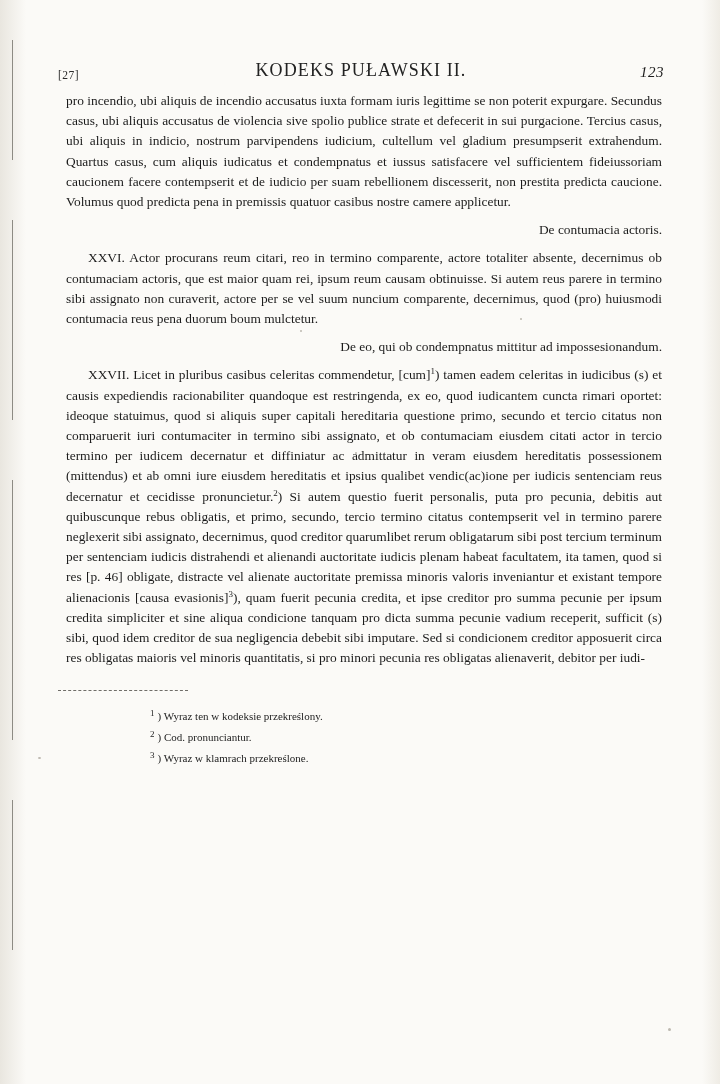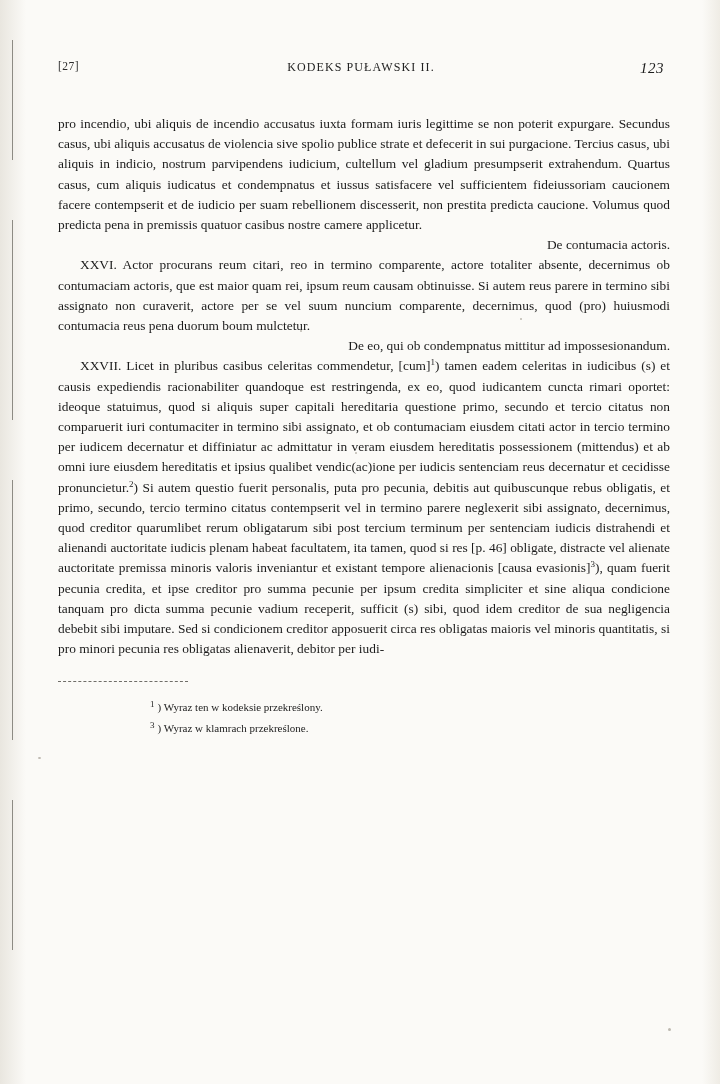--- a/index.html
+++ b/index.html
@@ -53,58 +53,58 @@
 
   .content {
     position: absolute;
     left: 58px;
     top: 60px;
     width: 612px;
   }
 
   header.running-head {
     display: flex;
-    align-items: flex-start;
+    align-items: flex-end;
     justify-content: space-between;
     font-size: 12.5px;
     letter-spacing: 0.5px;
-    margin-bottom: 37px;
+    margin-bottom: 10px;
     padding-right: 6px;
   }
   .sig-mark {
     font-size: 11.5px;
     color: #2b2b2b;
     width: 60px;
   }
   .head-title {
     flex: 1;
     text-align: center;
     font-variant: small-caps;
-    font-size: 12px;
+    font-size: 18px;
     letter-spacing: 1.1px;
     color: #222;
   }
   .folio {
     width: 60px;
     text-align: right;
     font-size: 15px;
     color: #1d1d1d;
     letter-spacing: 0.5px;
     font-style: italic;
   }
 
   .body-text {
     font-size: 13.4px;
     line-height: 20.2px;
     text-align: justify;
     color: #1b1b1b;
     hyphens: none;
   }
   .body-text p {
-    margin: 0;
+    margin: 8px;
     text-indent: 22px;
   }
   .body-text p.noindent {
     text-indent: 0;
   }
   .rubric {
     margin: 9px 0 9px 0;
     text-indent: 0;
     text-align: right;
     font-size: 13.4px;
@@ -181,17 +181,18 @@
       <p class="rubric">De eo, qui ob condempnatus mittitur ad impossesionandum.</p>
 
       <p><span>XXVII. Licet in pluribus casibus celeritas commendetur, [cum]</span><sup>1</sup><span>) tamen eadem celeritas in iudicibus (s) et causis expediendis racionabiliter quandoque est restringenda, ex eo, quod iudicantem cuncta rimari oportet: ideoque statuimus, quod si aliquis super capitali hereditaria questione primo, secundo et tercio citatus non comparuerit iuri contumaciter in termino sibi assignato, et ob contumaciam eiusdem citati actor in tercio termino per iudicem decernatur et diffiniatur ac admittatur in veram eiusdem hereditatis possessionem (mittendus) et ab omni iure eiusdem hereditatis et ipsius qualibet vendic(ac)ione per iudicis sentenciam reus decernatur et cecidisse pronuncietur.</span><sup>2</sup><span>) Si autem questio fuerit personalis, puta pro pecunia, debitis aut quibuscunque rebus obligatis, et primo, secundo, tercio termino citatus contempserit vel in termino parere neglexerit sibi assignato, decernimus, quod creditor quarumlibet rerum obligatarum sibi post tercium terminum per sentenciam iudicis distrahendi et alienandi auctoritate iudicis plenam habeat   facultatem, ita tamen, quod si res [p. 46] obligate, distracte vel alienate auctoritate premissa minoris valoris inveniantur et existant tempore alienacionis [causa evasionis]</span><sup>3</sup><span>), quam fuerit pecunia credita, et ipse creditor pro summa pecunie per ipsum credita simpliciter et sine aliqua condicione tanquam pro dicta summa pecunie vadium receperit, sufficit (s) sibi, quod idem creditor de sua negligencia debebit sibi imputare. Sed si condicionem creditor apposuerit circa res obligatas maioris vel minoris quantitatis, si pro minori pecunia res obligatas alienaverit, debitor per iudi-</span></p>
 
     </div>
 
     <div class="footnote-rule"></div>
 
     <div class="footnotes">
       <div><span class="fn-num">1</span><span>) Wyraz ten w kodeksie przekreślony.</span></div>
+      <div><span class="fn-num">2</span><span>) Cod. pronunciantur.</span></div>
       <div><span class="fn-num">3</span><span>) Wyraz w klamrach przekreślone.</span></div>
     </div>
 
   </div>
 </div>
 
 </body></html>

